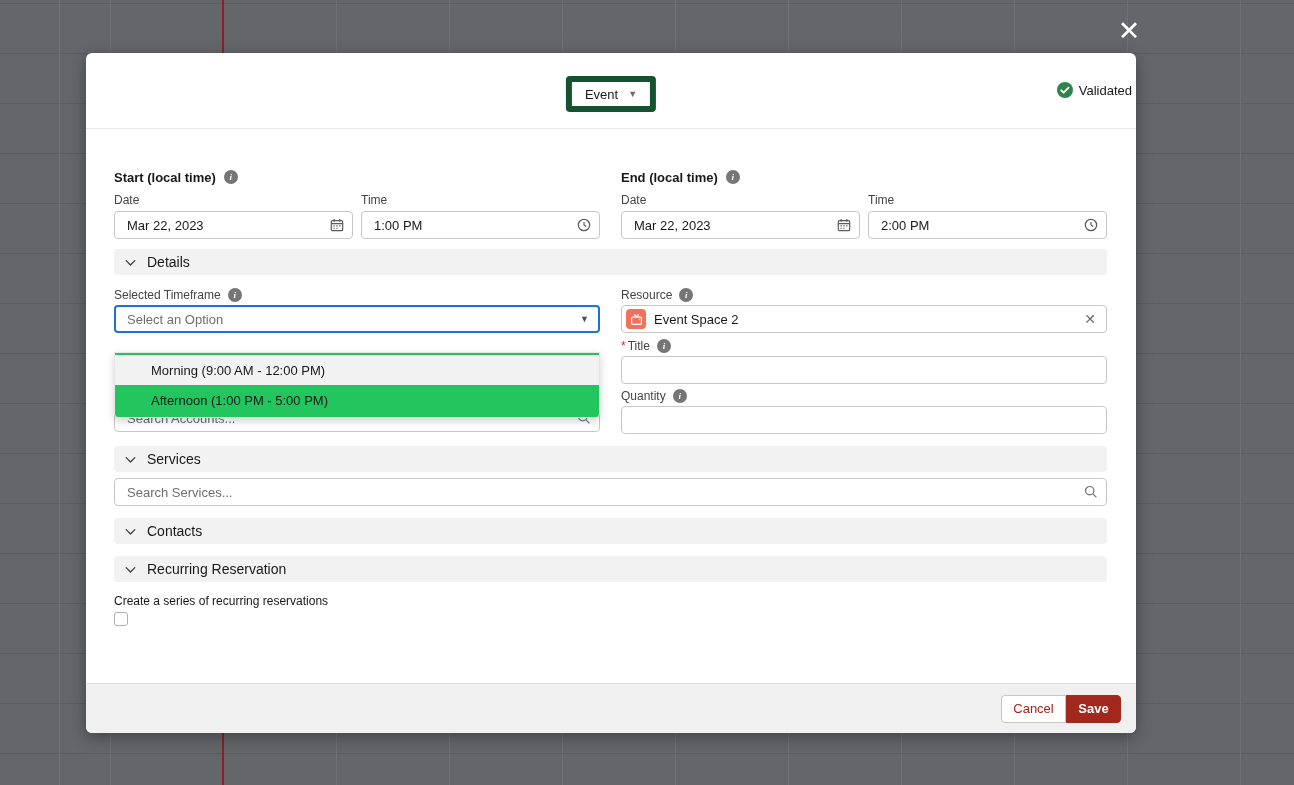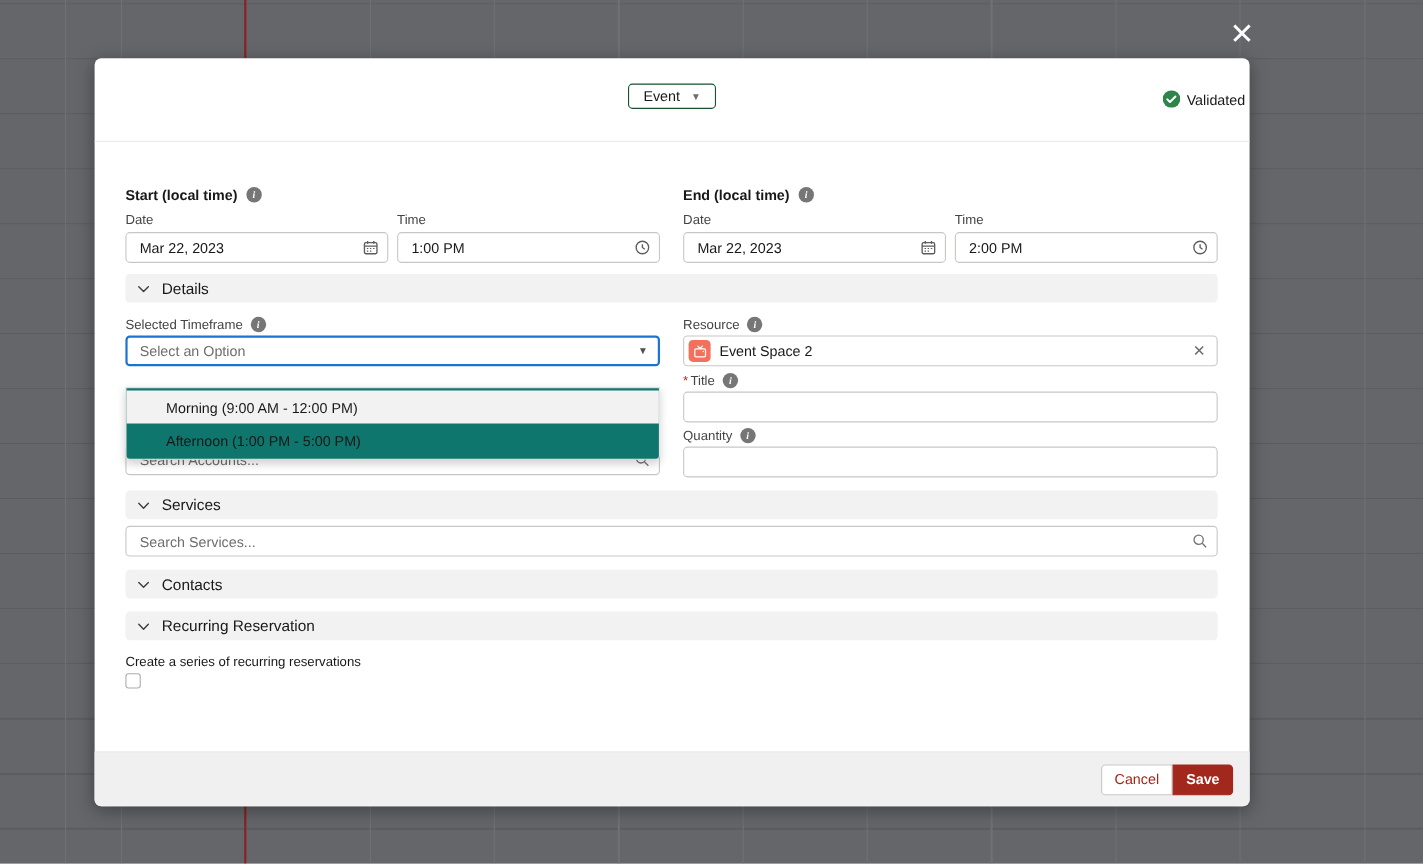--- a/index.html
+++ b/index.html
@@ -36,22 +36,22 @@
   .modal {
     position: absolute; left: 86px; top: 53px; width: 1050px; height: 680px;
     background: #ffffff; border-radius: 6px;
     box-shadow: 0 4px 16px rgba(0,0,0,0.35);
   }
   .modal-header {
     position: relative; height: 76px; border-bottom: 1px solid #e8e8e8;
   }
   .type-selector {
     position: absolute; left: 50%; top: 23px; transform: translateX(-50%);
-    height: 23px; display: inline-flex; align-items: center; gap: 10px;
-    padding: 0 13px; background: #fff; border: 1px solid #14532d;
+    height: 36px; display: inline-flex; align-items: center; gap: 10px;
+    padding: 0 13px; background: #fff; border: 6px solid #14532d;
     border-radius: 4px; font-size: 13px; cursor: pointer;
   }
   .type-selector .caret { color: #706e6b; font-size: 9px; }
   .validated-badge {
     position: absolute; right: 4px; top: 29px;
     display: inline-flex; align-items: center; gap: 6px; font-size: 13px;
   }
 
   
   .modal-body { padding: 0 29px 0 28px; position: relative; }
@@ -102,21 +102,21 @@
     padding: 0 30px 0 11px; font-size: 13px; background: #fff; outline: none;
     font-family: "Liberation Sans", sans-serif;
   }
   .combo-input::placeholder { color: #706e6b; opacity: 1; }
   .combo-caret {
     position: absolute; right: 11px; top: 50%; transform: translateY(-50%);
     color: #514f4d; font-size: 9px;
   }
   .dropdown-panel {
     position: absolute; left: 0; right: 0; top: 47px; z-index: 20;
-    background: #0f766e; border: 1px solid #e5e5e5; border-radius: 0 0 4px 4px;
+    background: #22c55e; border: 1px solid #e5e5e5; border-radius: 0 0 4px 4px;
     box-shadow: 0 3px 8px rgba(0,0,0,0.18); padding: 2px 0;
   }
   .dropdown-option {
     height: 30px; display: flex; align-items: center; padding-left: 36px;
     font-size: 13px; color: #181818; cursor: pointer;
   }
   .dropdown-option.highlighted { background: #f3f2f2; }
 
   .accounts-search { margin-top: 71px; }
 

